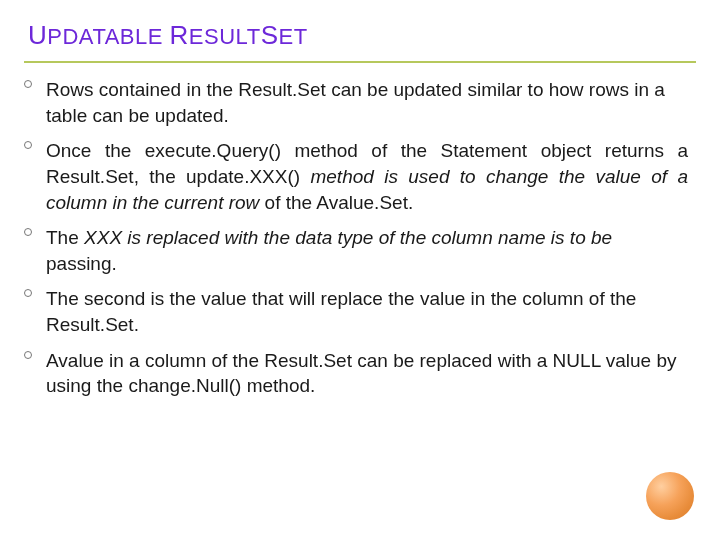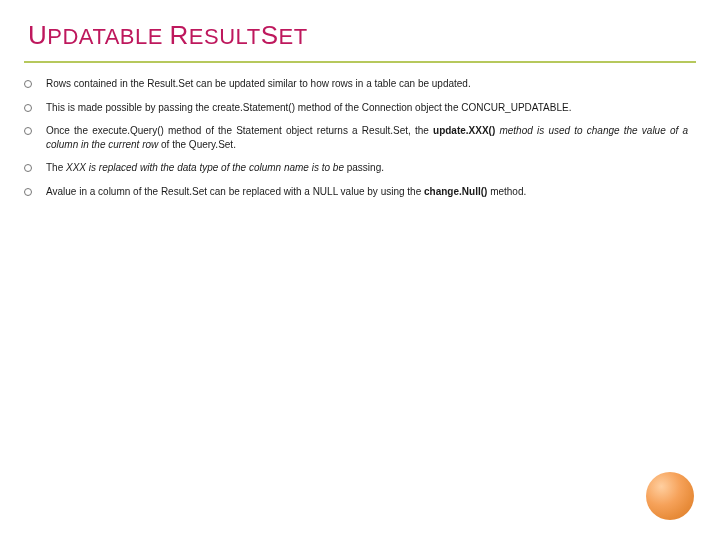--- a/index.html
+++ b/index.html
@@ -16,53 +16,53 @@
   .slide {
     position: relative;
     width: 720px;
     height: 540px;
     box-sizing: border-box;
     padding: 18px 24px 0 24px;
   }
   .title {
     font-size: 22px;
     letter-spacing: 0.5px;
-    color: #be185d;
+    color: #6d28d9;
     border-bottom: 2px solid #b6c85c;
     padding: 2px 0 10px 4px;
     margin: 0 0 14px 0;
     font-weight: 500;
   }
   .title .sc { font-variant: small-caps; }
   .title .first { font-size: 26px; }
   ul.bullets {
     list-style: none;
     margin: 0;
     padding: 0 8px 0 0;
   }
   ul.bullets > li {
     position: relative;
     padding-left: 22px;
-    font-size: 10px;
+    font-size: 19px;
     line-height: 1.35;
     margin-bottom: 10px;
   }
   ul.bullets > li::before {
     content: "";
     position: absolute;
     left: 0;
     top: 3px;
     width: 8px;
     height: 8px;
     border: 1.5px solid #777;
     border-radius: 50%;
     box-sizing: border-box;
   }
   .justify { text-align: justify; }
-  .strong { font-weight: 700; }
+  .strong { font-weight: 400; }
   .italic { font-style: italic; }
   .orange-ball {
     position: absolute;
     right: 26px;
     bottom: 20px;
     width: 48px;
     height: 48px;
     border-radius: 50%;
     background: radial-gradient(circle at 32% 30%, #ffcfa0 0%, #f6a25a 40%, #e88c3a 70%, #d87a2a 100%);
   }
@@ -73,28 +73,28 @@
 <div class="slide">
 
   <h1 class="title">
     <span class="first">U</span><span class="sc">PDATABLE </span><span class="first">R</span><span class="sc">ESULT</span><span class="first">S</span><span class="sc">ET</span>
   </h1>
 
   <ul class="bullets">
     <li>
       <span>Rows contained in the Result.Set can be updated similar to how rows in a table can be updated.</span>
     </li>
-    <li>
-      <span>This is made possible by passing the create.Statement() method of the Connection object the CONCUR_UPDATABLE.</span>
-    </li>
     <li class="justify">
-      <span>Once the execute.Query() method of the Statement object returns a Result.Set, the </span><span class="strong">update.XXX()</span><span class="italic"> method is used to change the value of a column in the current row </span><span>of the Query.Set.</span>
+      <span>Once the execute.Query() method of the Statement object returns a Result.Set, the </span><span class="strong">update.XXX()</span><span class="italic"> method is used to change the value of a column in the current row </span><span>of the Avalue.Set.</span>
     </li>
     <li>
       <span>The </span><span class="italic">XXX is replaced with the data type of the column name is to be </span><span>passing.</span>
+    </li>
+    <li>
+      <span>The second is the value that will replace the value in the column of the Result.Set.</span>
     </li>
     <li>
       <span>Avalue in a column of the Result.Set can be replaced with a NULL value by using the </span><span class="strong">change.Null()</span><span> method.</span>
     </li>
   </ul>
 
   <div class="orange-ball"></div>
 </div>
 
 </body></html>

